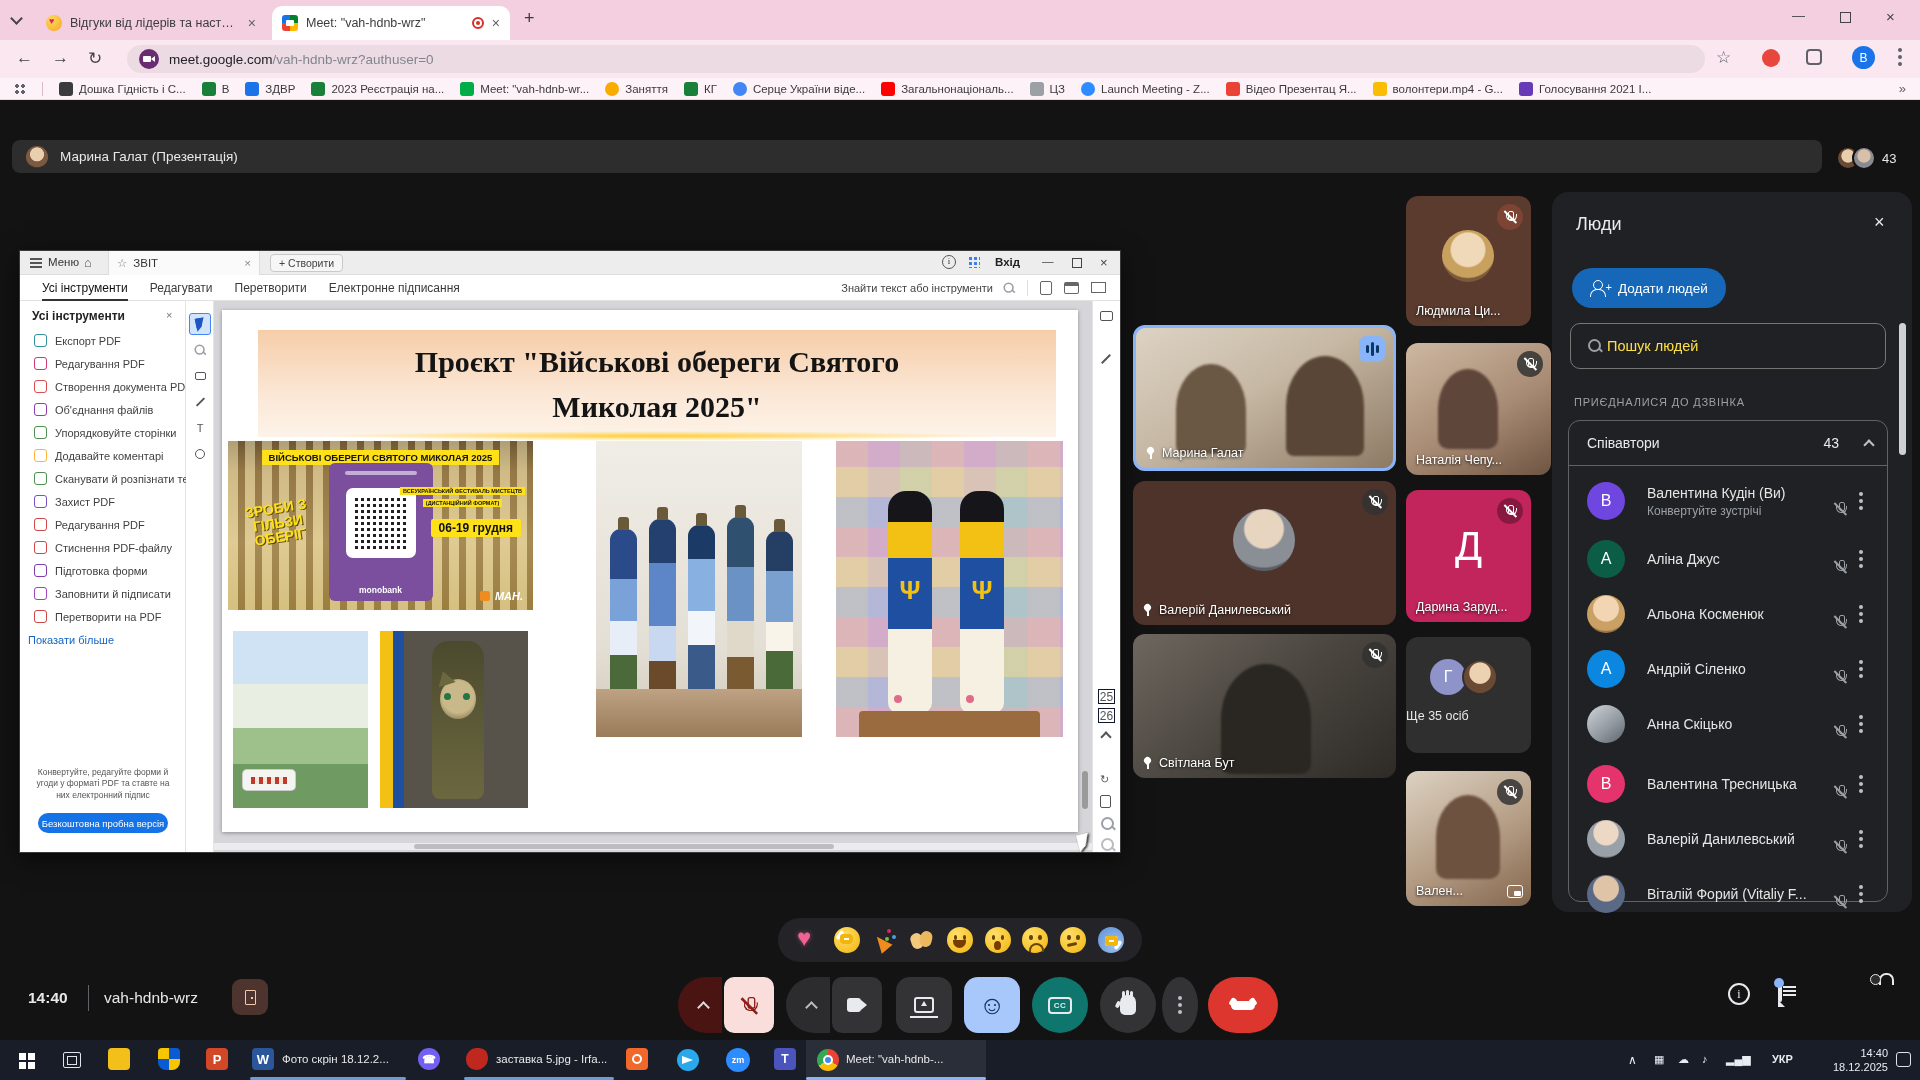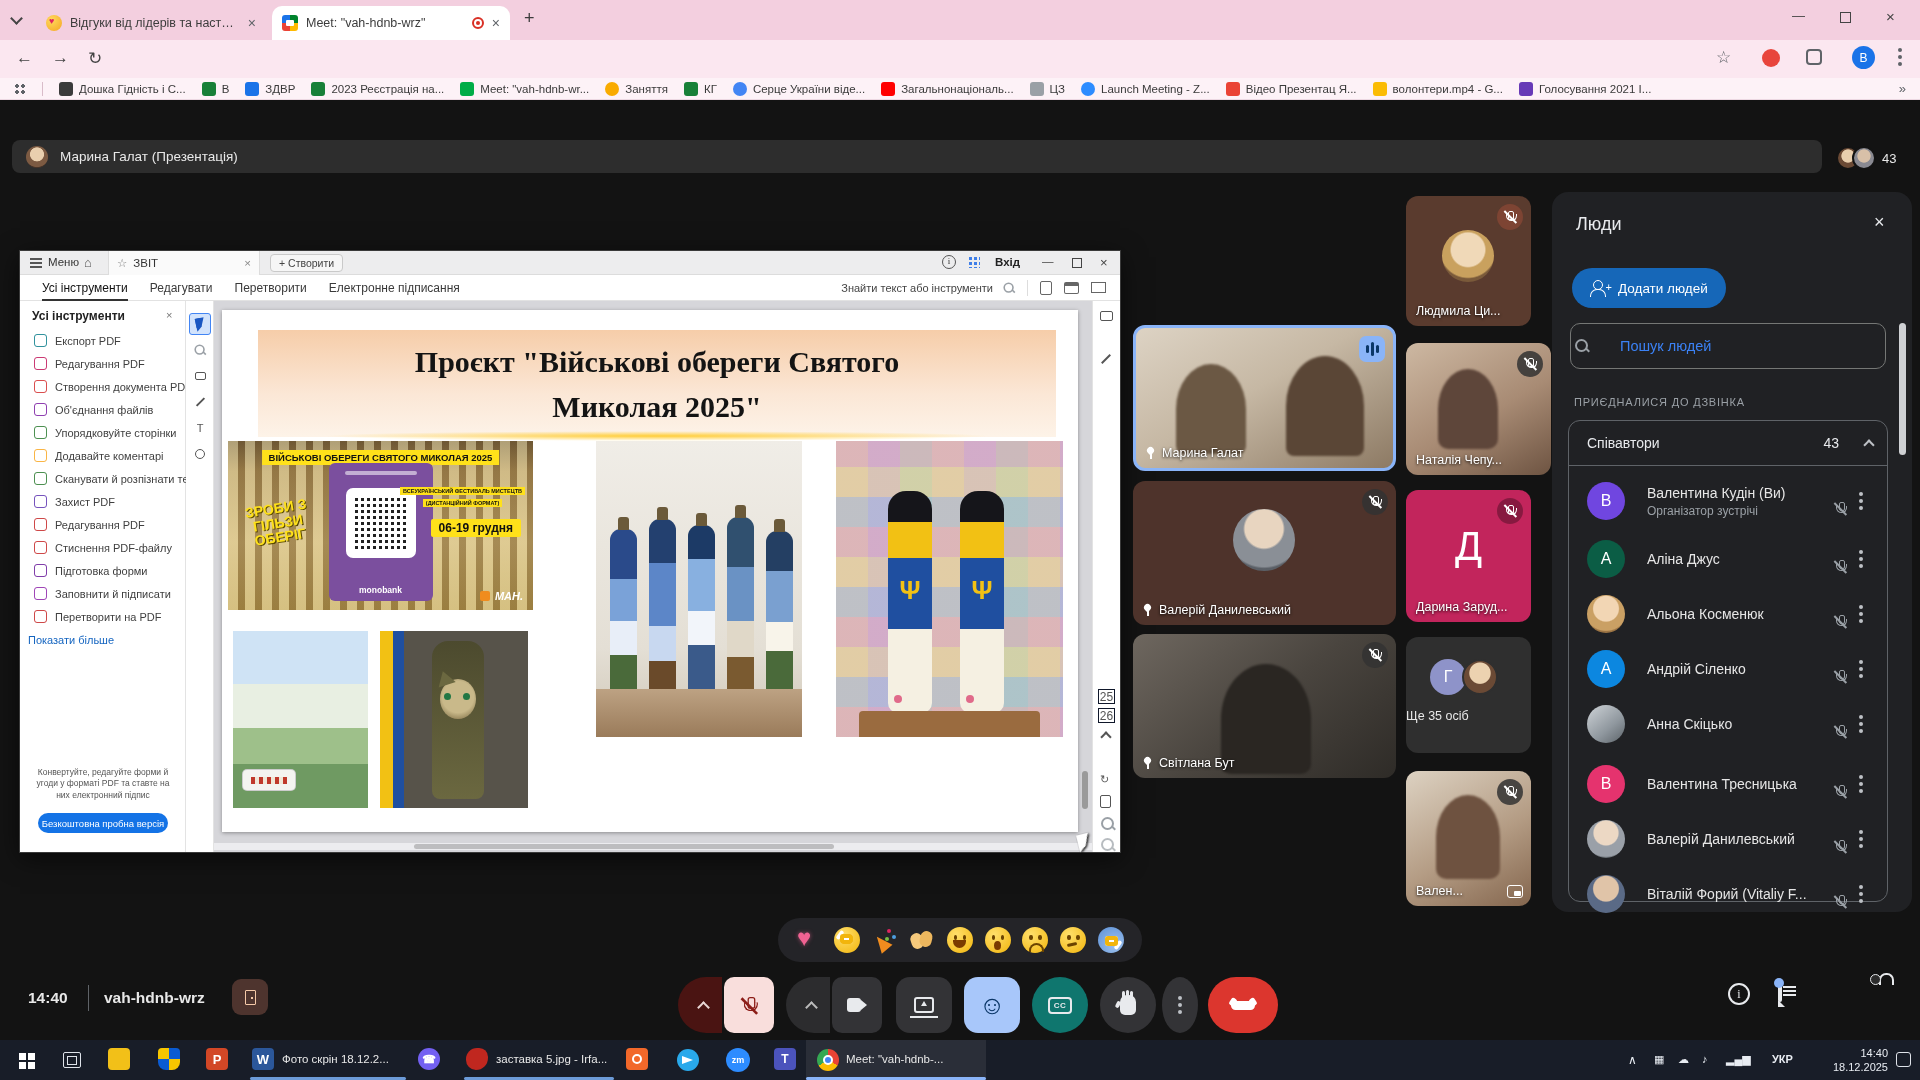--- a/index.html
+++ b/index.html
@@ -120,21 +120,21 @@
 .pipico{position:absolute;right:8px;bottom:8px;width:16px;height:13px;border:1.5px solid #fff;border-radius:3px}
 .pipico::after{content:"";position:absolute;right:1px;bottom:1px;width:7px;height:5px;background:#fff;border-radius:1px}
 
 
 .panel{position:absolute;left:1552px;top:192px;width:360px;height:720px;background:#202124;border-radius:16px;color:#e8eaed}
 .addbtn{position:absolute;left:20px;top:76px;height:40px;border-radius:20px;background:#1667b8;color:#fff;font-size:13.5px;display:flex;align-items:center;gap:10px;padding:0 18px}
 .padd{position:relative;width:18px;height:16px}
 .padd::before{content:"";position:absolute;left:3px;top:0;width:8px;height:8px;border-radius:50%;border:1.8px solid #fff}
 .padd::after{content:"";position:absolute;left:0;top:9px;width:14px;height:7px;border:1.8px solid #fff;border-bottom:none;border-radius:7px 7px 0 0}
 .pplus{position:absolute;right:-4px;top:1px;font-size:11px;color:#fff}
-.searchbox{position:absolute;left:18px;top:131px;width:316px;height:46px;border:1px solid #757775;border-radius:10px;display:flex;align-items:center;gap:30px;padding:0 3px;color:#3b82f6;font-size:14.5px}
+.searchbox{position:absolute;left:18px;top:131px;width:316px;height:46px;border:1px solid #757775;border-radius:10px;display:flex;align-items:center;gap:4px;padding:0 16px;color:#fde047;font-size:14.5px}
 .mag{position:relative;width:16px;height:16px}
 .mag::before{content:"";position:absolute;left:1px;top:1px;width:9px;height:9px;border-radius:50%;border:2px solid #9aa0a6}
 .mag::after{content:"";position:absolute;left:11px;top:11px;width:5px;height:2px;background:#9aa0a6;transform:rotate(45deg)}
 .sect{position:absolute;left:22px;top:204px;font-size:11px;letter-spacing:.8px;color:#9aa0a6}
 .group{position:absolute;left:16px;top:228px;width:320px;height:482px;border:1px solid #5f6368;border-radius:12px}
 .grphead{position:absolute;left:18px;top:14px;right:14px;display:flex;align-items:center;font-size:14px}
 .chevup{width:8px;height:8px;border-left:2px solid #bdc1c6;border-top:2px solid #bdc1c6;transform:rotate(45deg);margin-top:4px}
 .grpdiv{position:absolute;left:0;top:44px;width:100%;height:1px;background:#5f6368}
 .prow{position:absolute;left:18px;right:10px;height:44px;display:flex;align-items:center}
 .pav{width:38px;height:38px;border-radius:50%;display:flex;align-items:center;justify-content:center;color:#fff;font-size:16px;flex:0 0 38px}
@@ -161,21 +161,21 @@
 .r-clap{background:none}
 .r-clap::before{content:"";position:absolute;left:2px;top:6px;width:12px;height:16px;background:#f5c97c;border-radius:6px;transform:rotate(-18deg)}
 .r-clap::after{content:"";position:absolute;left:11px;top:4px;width:12px;height:16px;background:#edb75e;border-radius:6px;transform:rotate(14deg)}
 .r-joy::after{content:"";position:absolute;left:6px;top:13px;width:13px;height:8px;background:#7a3b00;border-radius:0 0 13px 13px}
 .r-wow::after{content:"";position:absolute;left:9px;top:14px;width:7px;height:9px;border-radius:50%;background:#7a3b00}
 .r-sad::after{content:"";position:absolute;left:7px;top:16px;width:11px;height:7px;border:2px solid #6b4300;border-bottom:none;border-radius:10px 10px 0 0}
 .r-think::after{content:"";position:absolute;left:7px;top:16px;width:10px;height:2.5px;background:#6b4300;border-radius:2px;transform:rotate(-12deg)}
 .bbar{position:absolute;left:0;top:965px;width:1920px;height:75px;color:#e8e8e8}
 .btime{position:absolute;left:28px;top:24px;font-size:15.5px;font-weight:700}
 .bdiv{position:absolute;left:88px;top:20px;width:1px;height:26px;background:#5f6368}
-.bcode{position:absolute;left:104px;top:24px;font-size:15.5px;font-weight:700}
+.bcode{position:absolute;left:104px;top:24px;font-size:15.5px;font-weight:400}
 .doorbtn{position:absolute;left:232px;top:14px;width:36px;height:36px;border-radius:9px;background:#4e342e;display:flex;align-items:center;justify-content:center}
 .door{width:11px;height:15px;border:1.5px solid #f5c9a8;border-radius:1px;position:relative}
 .door::after{content:"";position:absolute;right:2px;top:6px;width:2px;height:2px;background:#f5c9a8}
 .ctl{position:absolute;top:12px;height:56px;display:flex;align-items:center;justify-content:center}
 .chv{width:9px;height:9px;border-left:2px solid #e8d7d5;border-top:2px solid #e8d7d5;transform:rotate(45deg);margin:24px auto 0 18px}
 .camico{position:relative;width:20px;height:14px}
 .camico::before{content:"";position:absolute;left:0;top:0;width:14px;height:14px;background:#e8eaed;border-radius:3px}
 .camico::after{content:"";position:absolute;right:0;top:2px;border-top:5px solid transparent;border-bottom:5px solid transparent;border-left:6px solid #e8eaed}
 .presico{position:relative;width:20px;height:16px;border:2px solid #e8eaed;border-radius:3px}
 .presico::before{content:"";position:absolute;left:4.5px;top:2px;border-left:3.5px solid transparent;border-right:3.5px solid transparent;border-bottom:5px solid #e8eaed}
@@ -237,20 +237,25 @@
     <div class="winctl" style="left:1792px">—</div>
     <div class="abs" style="left:1840px;top:12px;width:11px;height:11px;border:1.5px solid #444"></div>
     <div class="winctl" style="left:1886px;font-size:15px">×</div>
   </div>
 
   <div class="toolbar">
     <span class="abs navbtn" style="left:16px;top:8px">←</span>
     <span class="abs navbtn" style="left:52px;top:8px">→</span>
     <span class="abs navbtn" style="left:88px;top:8px">↻</span>
   </div>
+  <div class="urlpill">
+    <span class="pwa-ico"></span>
+    <span style="color:#202124">meet.google.com</span>
+      <span style="color:#80868b">/vah-hdnb-wrz?authuser=0</span>
+  </div>
   <span class="abs" style="left:1716px;top:47px;font-size:17px;color:#5f6368">☆</span>
   <span class="abs" style="left:1762px;top:49px;width:18px;height:18px;border-radius:50%;background:#e8453c"></span>
   <span class="abs" style="left:1806px;top:49px;width:16px;height:16px;border:2px solid #5f6368;border-radius:4px"></span>
   <span class="abs" style="left:1852px;top:46px;width:23px;height:23px;border-radius:50%;background:#1a73e8;color:#fff;font-size:12px;display:flex;align-items:center;justify-content:center">B</span>
   <span class="abs" style="left:1898px;top:46px">
       <span class="vdots" style="background:#5f6368;box-shadow:0 7px 0 #5f6368,0 -7px 0 #5f6368;display:block;margin-top:9px"></span>
     </span>
 
   <div class="bookbar">
     <span class="appsgrid"></span>
@@ -605,21 +610,21 @@
       <div class="grphead">
         <span style="font-weight:500">Співавтори</span>
         <span style="margin-left:auto;margin-right:26px">43</span>
         <span class="chevup"></span>
       </div>
       <div class="grpdiv"></div>
       <div class="prow" style="top:58px">
         <span class="pav" style="background: rgb(112, 70, 224);">
             <span>В</span>
           </span>
-        <span class="pnm"><span class="n">Валентина Кудін (Ви)</span><span class="s" style="display:block">Організатор зустрічі</span></span>
+        <span class="pnm"><span class="n">Валентина Кудін (Ви)</span><span class="s" style="display:block">Конвертуйте зустрічі</span></span>
         <span class="rowmic"><span class="mic"><span class="slash"></span></span></span>
         <span class="vdots"></span>
       </div>
       <div class="prow" style="top:116px">
         <span class="pav" style="background: rgb(11, 93, 69);">
             <span>А</span>
           </span>
         <span class="pnm"><span class="n">Аліна Джус</span></span>
         <span class="rowmic"><span class="mic"><span class="slash"></span></span></span>
         <span class="vdots"></span>

